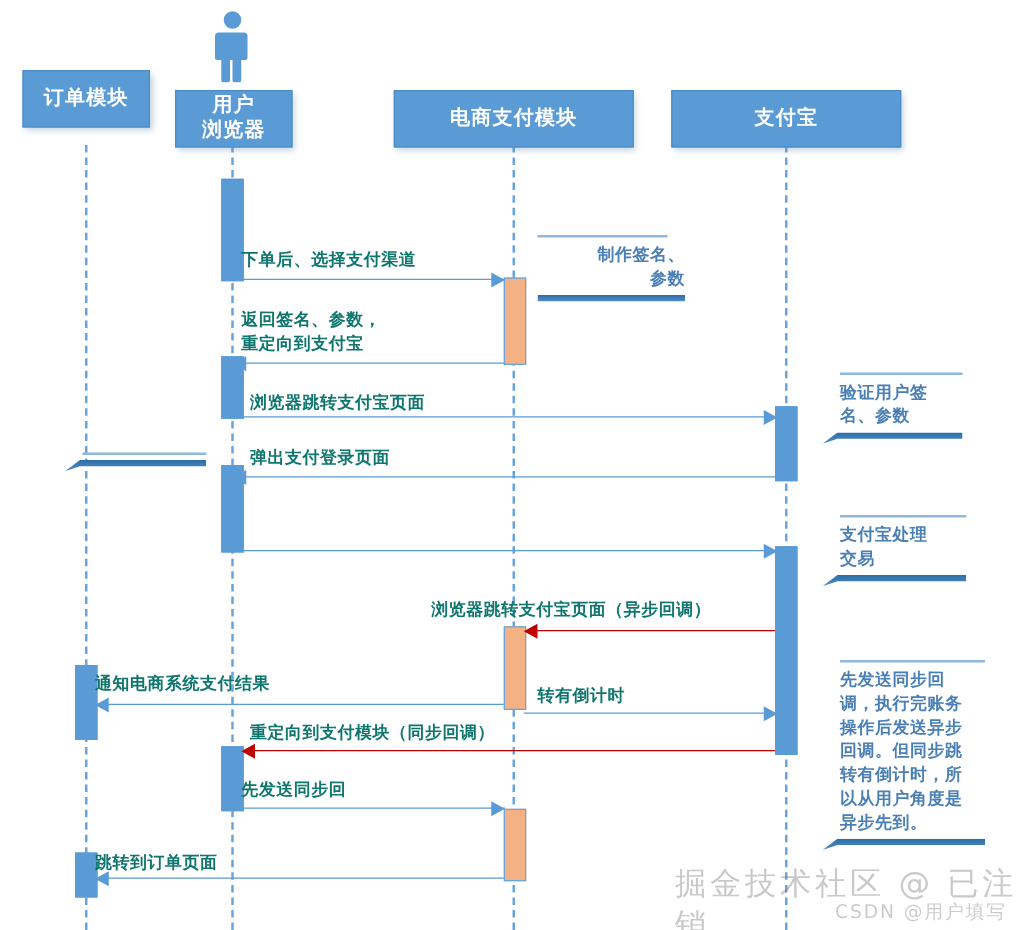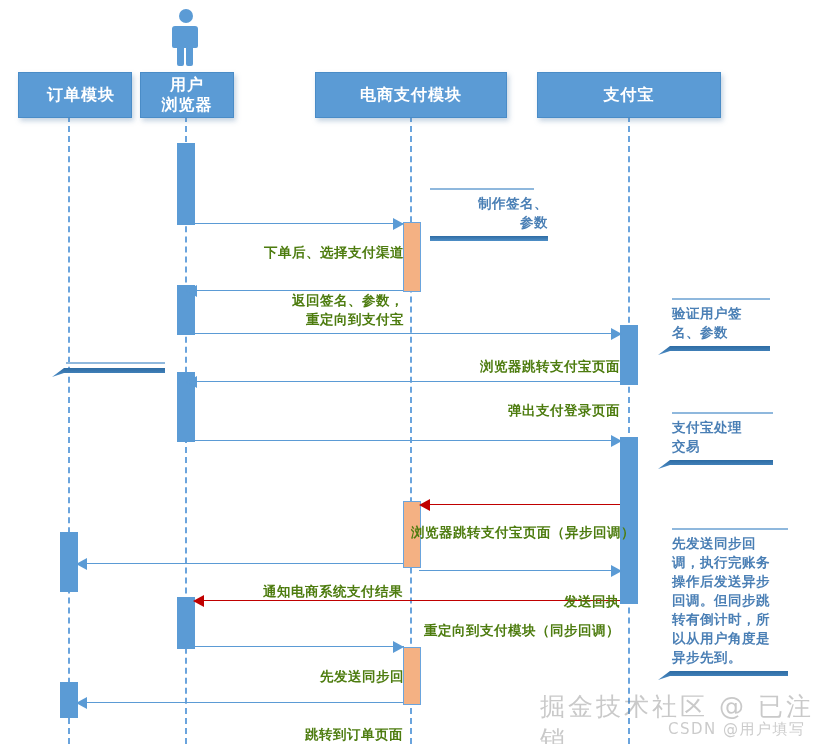--- a/index.html
+++ b/index.html
@@ -76,29 +76,28 @@
   }
   .arrow-head.left{
     border-top:6px solid transparent;
     border-bottom:6px solid transparent;
     border-right:11px solid #5b9bd5;
   }
   .arrow-head.left.red{border-right-color:#c00000;}
 
   .msg-label{
     position:absolute;
-    color:#4d7c0f;
+    color:#0f766e;
     font-size:13.5px;
     line-height:19px;
     font-weight:bold;
-    text-align:right;
+    text-align:left;
     white-space:pre-line;
     z-index:5;
     letter-spacing:.5px;
-    margin-top:45px;
   }
 
   
   .note{
     position:absolute;
     z-index:5;
   }
   .note .note-top{
     height:0;
     border-top:2px solid #8fb8dd;
@@ -164,21 +163,21 @@
       <div class="msg-line" style="left: 193px; top: 440px; width: 429px;"></div>
       <div class="arrow-head right" style="top: 435px; left: 611px;"></div>
       <div class="msg-line red" style="left: 419px; top: 504px; width: 207px;"></div>
       <div class="arrow-head left red" style="top: 499px; left: 419px;"></div>
       <div class="msg-label" style="left: 345px; width: 290px; top: 478px;">浏览器跳转支付宝页面（异步回调）</div>
       <div class="msg-line" style="left: 76px; top: 563px; width: 327px;"></div>
       <div class="arrow-head left" style="top: 558px; left: 76px;"></div>
       <div class="msg-label" style="left: 76px; width: 327px; top: 537px;">通知电商系统支付结果</div>
       <div class="msg-line" style="left: 419px; top: 570px; width: 203px;"></div>
       <div class="arrow-head right" style="top: 565px; left: 611px;"></div>
-      <div class="msg-label" style="left: 430px; width: 190px; top: 547px;">发送回执</div>
+      <div class="msg-label" style="left: 430px; width: 190px; top: 547px;">转有倒计时</div>
       <div class="msg-line red" style="left: 193px; top: 600px; width: 433px;"></div>
       <div class="arrow-head left red" style="top: 595px; left: 193px;"></div>
       <div class="msg-label" style="left: 200px; width: 420px; top: 576px;">重定向到支付模块（同步回调）</div>
       <div class="msg-line" style="left: 193px; top: 646px; width: 211px;"></div>
       <div class="arrow-head right" style="top: 641px; left: 393px;"></div>
       <div class="msg-label" style="left: 193px; width: 211px; top: 622px;">先发送同步回</div>
       <div class="msg-line" style="left: 76px; top: 702px; width: 327px;"></div>
       <div class="arrow-head left" style="top: 697px; left: 76px;"></div>
       <div class="msg-label" style="left: 76px; width: 327px; top: 680px;">跳转到订单页面</div>
     </div>
@@ -274,21 +273,21 @@
                 <stop offset="0%" stop-color="#2e6ca4"></stop>
                 <stop offset="100%" stop-color="#4f8fc7"></stop>
               </linearGradient>
             </defs>
             <path d="M0,9 L12,0 L130,0 L130,5 L12,5 Z" fill="url(#g-n5)"></path>
           </svg>
         </div>
       </div>
     </div>
   <div id="layer-actors">
-      <div class="actor-box" style="left: 18px; top: 72px; width: 100px; height: 44px; padding-left: 12px;">
+      <div class="actor-box" style="left: 18px; top: 56px; width: 100px; height: 44px;">
         <span class="lbl">订单模块</span>
       </div>
       <div class="actor-box" style="left: 140px; top: 72px; width: 92px; height: 44px;">
         <span class="lbl">用户
 浏览器</span>
       </div>
       <div class="actor-box" style="left: 315px; top: 72px; width: 190px; height: 44px;">
         <span class="lbl">电商支付模块</span>
       </div>
       <div class="actor-box" style="left: 537px; top: 72px; width: 182px; height: 44px;">

